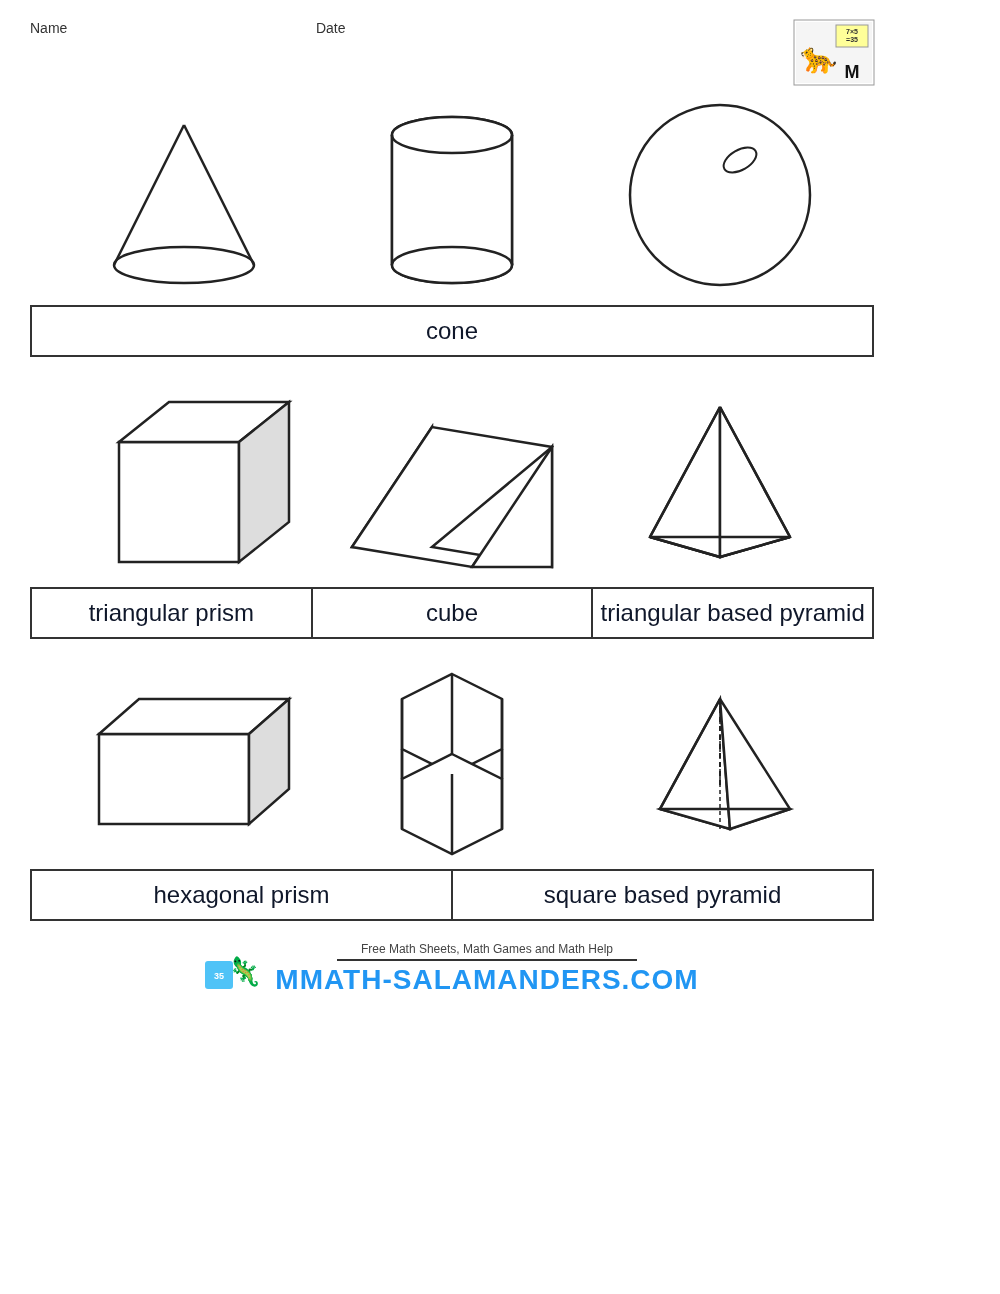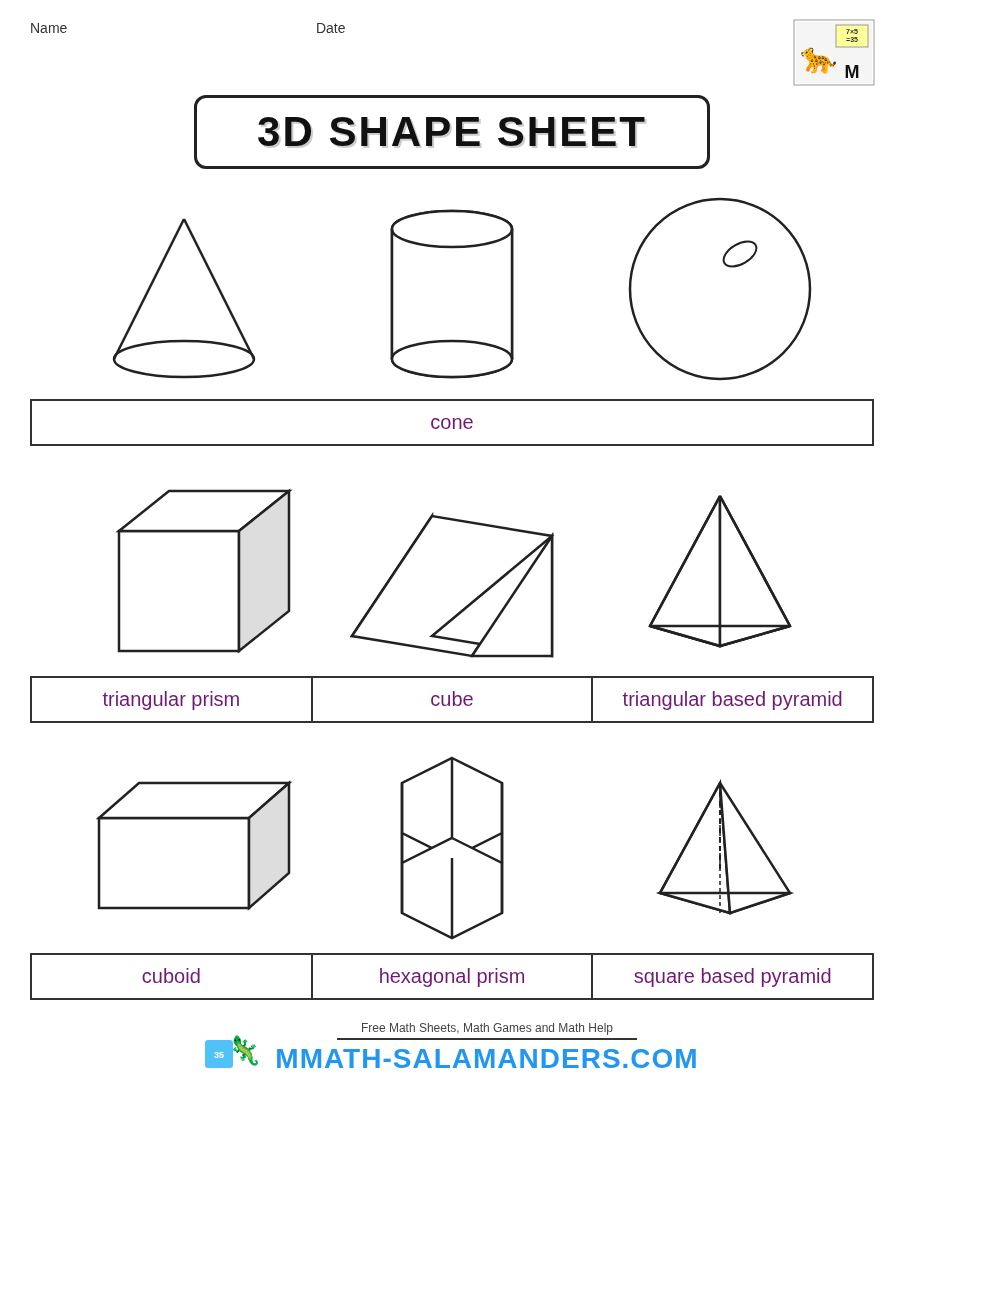--- a/index.html
+++ b/index.html
@@ -68,22 +68,22 @@
     
     .labels-row {
       display: flex;
       border: 2px solid #333;
       margin-bottom: 20px;
     }
     .label-cell {
       flex: 1;
       text-align: center;
       padding: 10px 5px;
-      font-size: 20px;
-      color: #701a75;
+      font-size: 24px;
+      color: #0f172a;
       border-right: 2px solid #333;
     }
     .label-cell:last-child {
       border-right: none;
     }
 
     
     svg {
       overflow: visible;
     }
@@ -135,25 +135,20 @@
         <text x="58" y="14" text-anchor="middle" font-size="7" font-weight="bold" fill="#333">7×5</text>
         <text x="58" y="22" text-anchor="middle" font-size="7" font-weight="bold" fill="#333">=35</text>
 
         <text x="25" y="48" text-anchor="middle" font-size="30" fill="#c8a800">🐆</text>
 
         <text x="58" y="58" text-anchor="middle" font-size="18" font-weight="900" fill="#111">M</text>
       </svg>
     </div>
   </div>
 
-  <div class="title-box">
-    <div class="title-inner">
-      <div class="title-text">3D SHAPE SHEET</div>
-    </div>
-  </div>
 
   <div class="shapes-row">
 
     <div class="shape-cell">
       <svg width="200" height="200" viewBox="0 0 200 200">
 
         <ellipse cx="100" cy="170" rx="70" ry="18" fill="white" stroke="#222" stroke-width="2.5"></ellipse>
         <line x1="30" y1="170" x2="100" y2="30" stroke="#222" stroke-width="2.5"></line>
         <line x1="170" y1="170" x2="100" y2="30" stroke="#222" stroke-width="2.5"></line>
       </svg>
@@ -281,21 +276,20 @@
         <line x1="100" y1="40" x2="40" y2="150" stroke="#222" stroke-width="2.5"></line>
         <line x1="100" y1="40" x2="100" y2="130" stroke="#222" stroke-width="2" stroke-dasharray="5,4"></line>
 
         <line x1="100" y1="40" x2="100" y2="170" stroke="#222" stroke-width="1.5" stroke-dasharray="4,3"></line>
         <line x1="40" y1="150" x2="170" y2="150" stroke="#222" stroke-width="2.5"></line>
       </svg>
     </div>
   </div>
 
   <div class="labels-row">
-    <div class="label-cell">cuboid</div>
     <div class="label-cell">hexagonal prism</div>
     <div class="label-cell">square based pyramid</div>
   </div>
 
   <div class="footer">
     <div class="footer-logo-area">
 
       <svg width="60" height="55" viewBox="0 0 60 55">
         <rect x="0" y="20" width="28" height="28" fill="#4fc3f7" rx="3"></rect>
         <text x="14" y="38" text-anchor="middle" font-size="9" font-weight="bold" fill="#fff">35</text>

